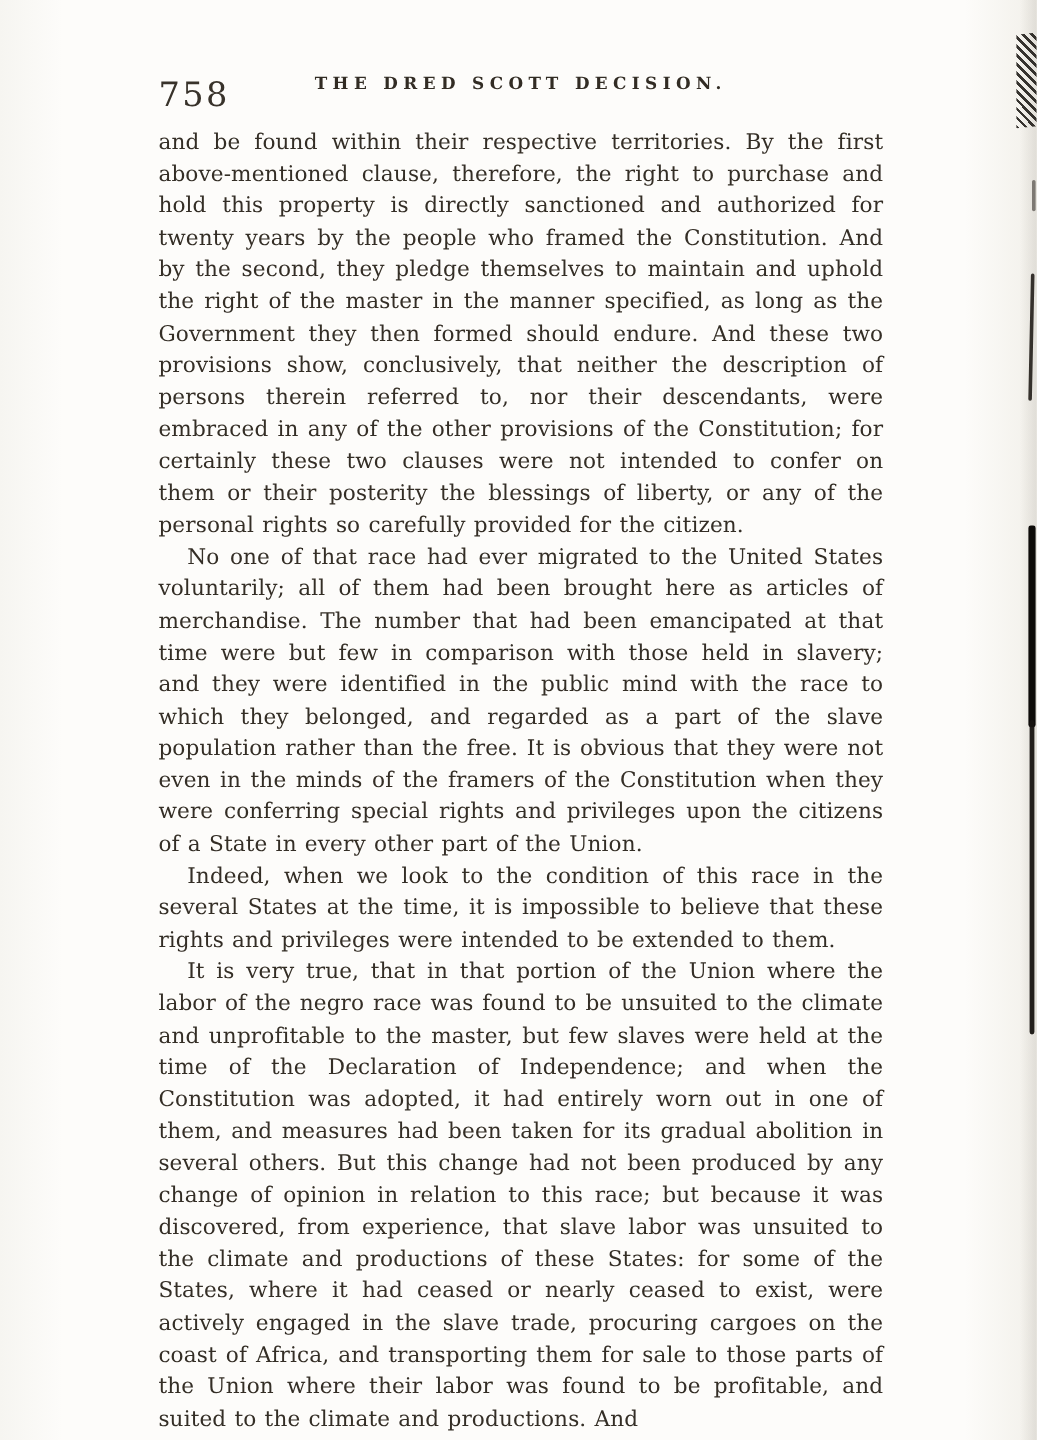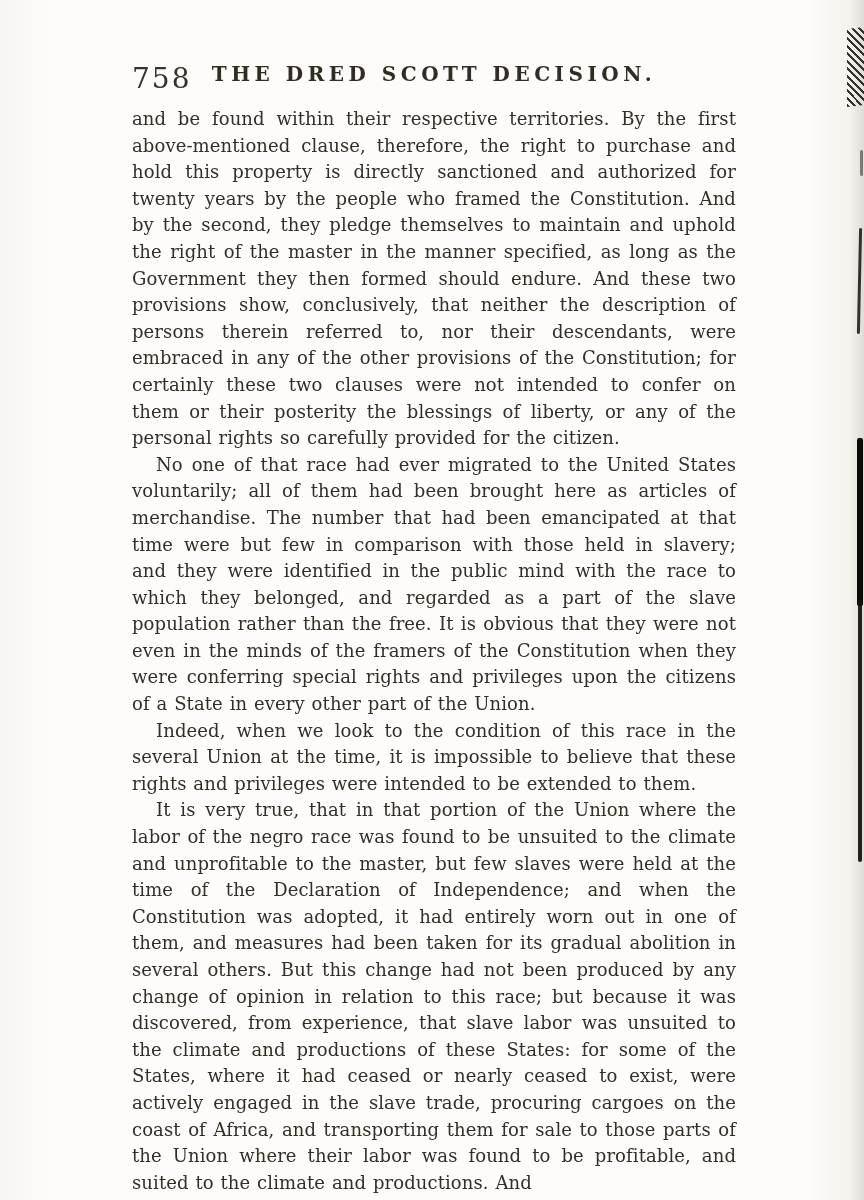--- a/index.html
+++ b/index.html
@@ -33,21 +33,21 @@
     font-size: 28px;
     letter-spacing: 2px;
     color: #38322a;
   }
   .running-head {
     position: absolute;
     left: 40px;
     right: 40px;
     top: 4px;
     text-align: center;
-    font-size: 20px;
+    font-size: 14px;
     font-weight: 700;
     letter-spacing: 4.5px;
     color: #322c24;
     white-space: nowrap;
   }
 
   
   .page-body {
     position: absolute;
     top: 106px;
@@ -138,17 +138,17 @@
   <div class="artifact artifact-long-streak"></div>
 
   <header class="page-header">
     <span class="page-number">758</span>
     <span class="running-head">THE DRED SCOTT DECISION.</span>
   </header>
 
   <main class="page-body">
     <p class="continuation">and be found within their respective territories. By the first above-mentioned clause, therefore, the right to purchase and hold this property is directly sanctioned and authorized for twenty years by the people who framed the Constitution. And by the second, they pledge themselves to maintain and uphold the right of the master in the manner specified, as long as the Government they then formed should endure. And these two provisions show, conclusively, that neither the description of persons therein referred to, nor their descendants, were embraced in any of the other provisions of the Constitution; for certainly these two clauses were not intended to confer on them or their posterity the blessings of liberty, or any of the personal rights so carefully provided for the citizen.</p>
     <p>No one of that race had ever migrated to the United States voluntarily; all of them had been brought here as articles of merchandise. The number that had been emancipated at that time were but few in comparison with those held in slavery; and they were identified in the public mind with the race to which they belonged, and regarded as a part of the slave population rather than the free. It is obvious that they were not even in the minds of the framers of the Constitution when they were conferring special rights and privileges upon the citizens of a State in every other part of the Union.</p>
-    <p>Indeed, when we look to the condition of this race in the several Union at the time, it is impossible to believe that these rights and privileges were intended to be extended to them.</p>
+    <p>Indeed, when we look to the condition of this race in the several States at the time, it is impossible to believe that these rights and privileges were intended to be extended to them.</p>
     <p>It is very true, that in that portion of the Union where the labor of the negro race was found to be unsuited to the climate and unprofitable to the master, but few slaves were held at the time of the Declaration of Independence; and when the Constitution was adopted, it had entirely worn out in one of them, and measures had been taken for its gradual abolition in several others. But this change had not been produced by any change of opinion in relation to this race; but because it was discovered, from experience, that slave labor was unsuited to the climate and productions of these States: for some of the States, where it had ceased or nearly ceased to exist, were actively engaged in the slave trade, procuring cargoes on the coast of Africa, and transporting them for sale to those parts of the Union where their labor was found to be profitable, and suited to the climate and productions. And</p>
   </main>
 
 </div>
 
 </body></html>

